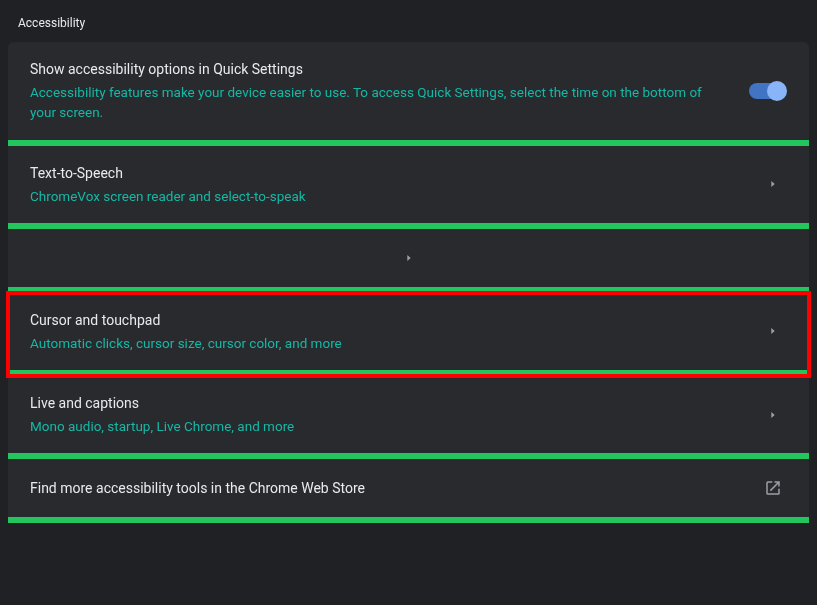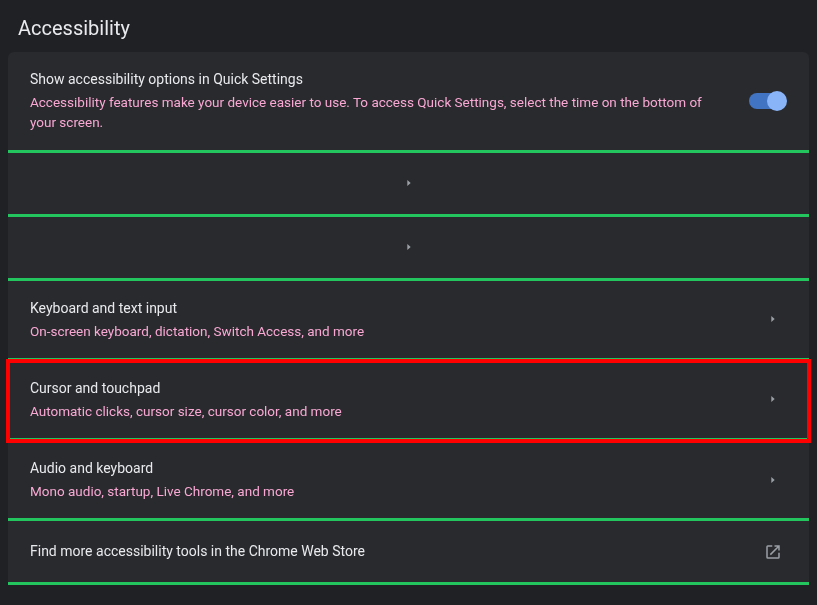--- a/index.html
+++ b/index.html
@@ -5,31 +5,31 @@
     * { box-sizing: border-box; margin: 0; padding: 0; }
     body {
       background: #202124;
       font-family: Roboto, "Helvetica Neue", Arial, sans-serif;
       width: 817px;
       height: 605px;
       overflow: hidden;
       color: #e8eaed;
     }
     .page-title {
-      font-size: 20px;
+      font-size: 12px;
       font-weight: 400;
       color: #e8eaed;
       padding: 16px 18px 12px 18px;
     }
     .list {
       padding: 0 8px;
     }
     .row {
       background: #292a2d;
-      border-bottom: 3px solid #22c55e;
+      border-bottom: 6px solid #22c55e;
       padding: 17px 22px;
       display: flex;
       align-items: center;
       justify-content: center;
       min-height: 64px;
     }
     .row:first-child {
       border-top-left-radius: 6px;
       border-top-right-radius: 6px;
     }
@@ -44,21 +44,21 @@
       flex: 1;
       padding-right: 20px;
     }
     .row-title {
       font-size: 14px;
       color: #e8eaed;
       line-height: 1.5;
     }
     .row-subtitle {
       font-size: 13.5px;
-      color: #f9a8d4;
+      color: #14b8a6;
       line-height: 1.5;
       margin-top: 2px;
     }
     .row-action {
       flex-shrink: 0;
       display: flex;
       align-items: center;
       justify-content: center;
       width: 28px;
     }
@@ -110,62 +110,55 @@
       <div class="row-subtitle">Accessibility features make your device easier to use. To access Quick Settings, select the time on the bottom of your screen.</div>
     </div>
     <div class="row-action" style="width:40px;">
       <div class="toggle on">
         <div class="toggle-knob"></div>
       </div>
     </div>
   </div>
 
   <div class="row">
+    <div class="row-text">
+      <div class="row-title">Text-to-Speech</div>
+      <div class="row-subtitle">ChromeVox screen reader and select-to-speak</div>
+    </div>
     <div class="row-action chevron">
       <svg viewBox="0 0 24 24">
           <path d="M8 5l8 7-8 7z"></path>
         </svg>
     </div>
   </div>
 
   <div class="row">
     <div class="row-action chevron">
       <svg viewBox="0 0 24 24">
           <path d="M8 5l8 7-8 7z"></path>
         </svg>
     </div>
   </div>
 
-  <div class="row">
-    <div class="row-text">
-      <div class="row-title">Keyboard and text input</div>
-      <div class="row-subtitle">On-screen keyboard, dictation, Switch Access, and more</div>
-    </div>
-    <div class="row-action chevron">
-      <svg viewBox="0 0 24 24">
-          <path d="M8 5l8 7-8 7z"></path>
-        </svg>
-    </div>
-  </div>
 
   <div class="row highlighted">
     <div class="row-text">
       <div class="row-title">Cursor and touchpad</div>
       <div class="row-subtitle">Automatic clicks, cursor size, cursor color, and more</div>
     </div>
     <div class="row-action chevron">
       <svg viewBox="0 0 24 24">
           <path d="M8 5l8 7-8 7z"></path>
         </svg>
     </div>
   </div>
 
   <div class="row">
     <div class="row-text">
-      <div class="row-title">Audio and keyboard</div>
+      <div class="row-title">Live and captions</div>
       <div class="row-subtitle">Mono audio, startup, Live Chrome, and more</div>
     </div>
     <div class="row-action chevron">
       <svg viewBox="0 0 24 24">
           <path d="M8 5l8 7-8 7z"></path>
         </svg>
     </div>
   </div>
 
   <div class="row">

